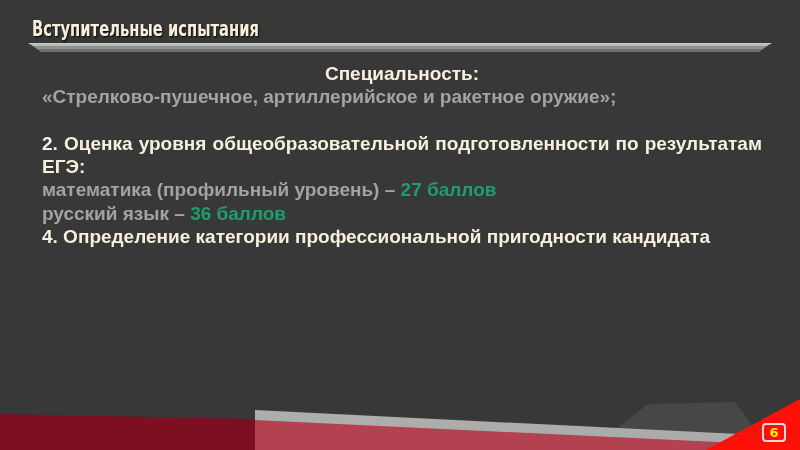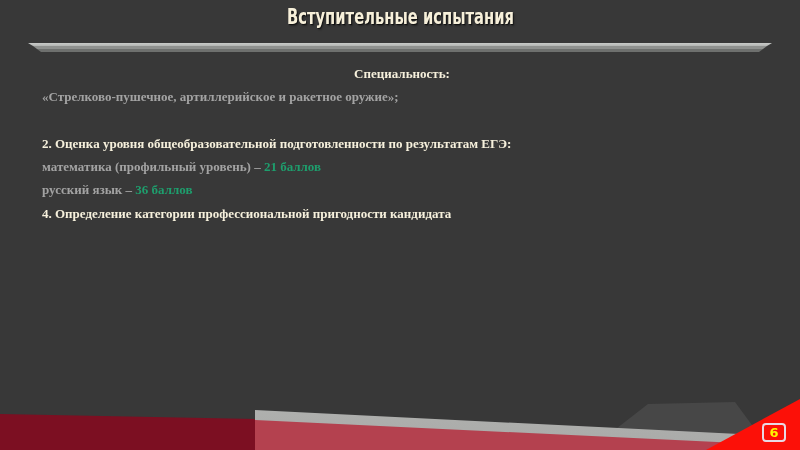--- a/index.html
+++ b/index.html
@@ -18,26 +18,26 @@
     width: 800px;
     height: 450px;
     background: #383838;
     overflow: hidden;
   }
 
   
   #title-bar {
     position: absolute;
     left: 0;
-    top: 0;
+    top: 12px;
     width: 800px;
     height: 34px;
     display: flex;
     align-items: center;
-    justify-content: center;
+    justify-content: flex-start;
   }
   #title-text {
     font-family: "DejaVu Sans Condensed", "Liberation Sans Narrow", "Liberation Sans", sans-serif;
     font-weight: bold;
     font-size: 21px;
     letter-spacing: 0px;
     color: #F7F0DA;
     transform: scaleX(0.78);
     transform-origin: center center;
     white-space: nowrap;
@@ -75,23 +75,23 @@
   }
 
   
   #content {
     position: absolute;
     left: 42px;
     top: 62px;
     width: 720px;
   }
   .ln {
-    font-family: Liberation Serif, serif;
+    font-family: Liberation Sans, sans-serif;
     font-weight: bold;
-    font-size: 13px;
+    font-size: 19px;
     line-height: 23.3px;
     color: #F6F0DC;
     white-space: pre-wrap;
   }
   .centered { text-align: center; }
   .just { text-align: justify; text-align-last: left; }
   .yellow { color: #a3a3a3; }
   .teal  { color: #1E9E6D; }
   .gap   { height: 23.3px; }
 
@@ -147,21 +147,21 @@
   <div id="content">
 
     <div class="ln centered">Специальность:</div>
 
     <div class="ln just yellow">«Стрелково-пушечное, артиллерийское и ракетное оружие»;</div>
 
     <div class="gap"></div>
 
     <div class="ln just">2. Оценка уровня общеобразовательной подготовленности по результатам ЕГЭ:</div>
 
-    <div class="ln"><span class="yellow">математика (профильный уровень) – </span><span class="teal">21 баллов</span></div>
+    <div class="ln"><span class="yellow">математика (профильный уровень) – </span><span class="teal">27 баллов</span></div>
 
     <div class="ln"><span class="yellow">русский язык – </span><span class="teal">36 баллов</span></div>
 
     <div class="ln just">4. Определение категории профессиональной пригодности кандидата</div>
 
   </div>
 
   <div id="footer">
     <div class="shape" id="shape-gray-poly"></div>
     <div class="shape" id="shape-darkred"></div>

